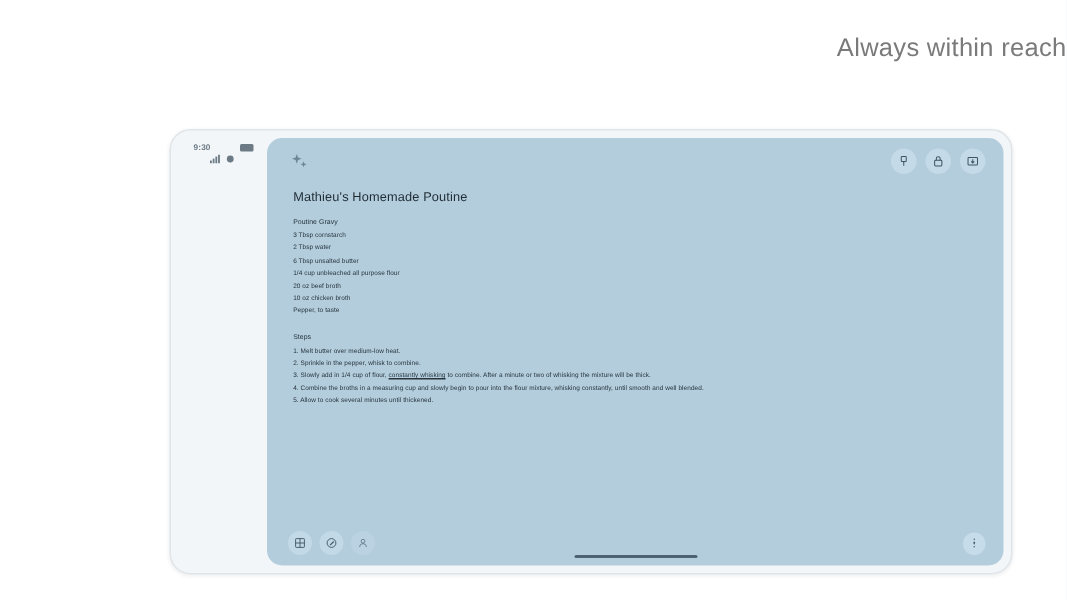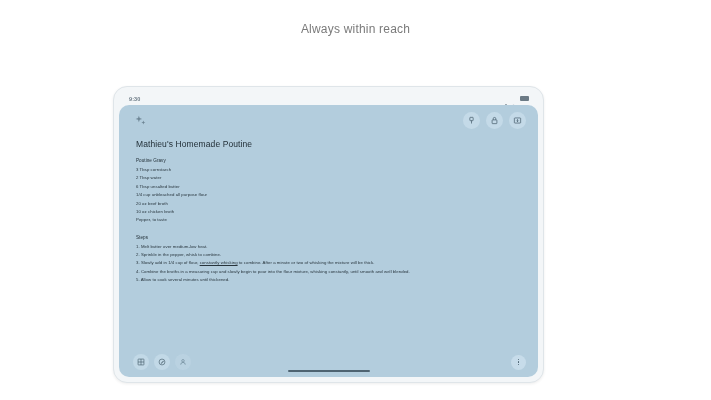--- a/index.html
+++ b/index.html
@@ -15,41 +15,41 @@
     font-family: "Liberation Sans", sans-serif;
     position: relative;
   }
 
   
   .headline {
     position: absolute;
     top: 22px;
     left: 0;
     width: 100%;
-    text-align: center;
-    font-size: 12px;
+    text-align: right;
+    font-size: 17px;
     font-weight: 400;
     color: #7a7a7a;
     letter-spacing: 0.2px;
   }
 
   
   .device {
     position: absolute;
     left: 113px;
     top: 86px;
-    width: 431px;
+    width: 562px;
     height: 297px;
     background: #f3f6f8;
     border: 1.5px solid #dfe5e9;
     border-radius: 14px;
     padding: 5px 5px 5px 5px;
     box-shadow: 0 1px 3px rgba(0,0,0,0.07);
     display: flex;
-    flex-direction: column;
+    flex-direction: row;
   }
 
   
   .statusbar {
     height: 13px;
     flex: 0 0 13px;
     display: flex;
     align-items: center;
     justify-content: space-between;
     padding: 0 9px 0 10px;

